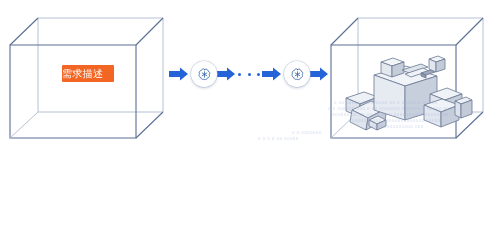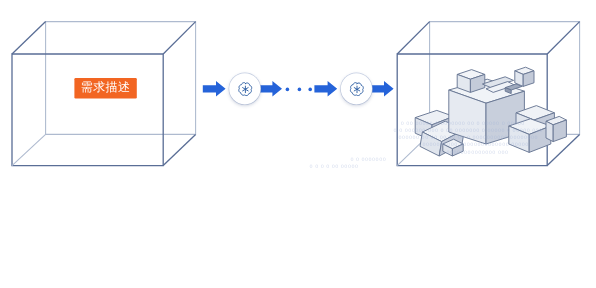--- a/index.html
+++ b/index.html
@@ -33,21 +33,20 @@
   .req-badge {
     position: absolute;
     left: 62px;
     top: 65px;
     width: 52px;
     height: 17px;
     background: #F26522;
     color: #ffffff;
     font-size: 10px;
     line-height: 17px;
-    text-align: center;
     letter-spacing: 0.3px;
     border-radius: 1px;
     font-family: "DejaVu Sans", sans-serif;
     white-space: nowrap;
     overflow: hidden;
   }
   .chip {
     position: absolute;
     width: 26px;
     height: 26px;

